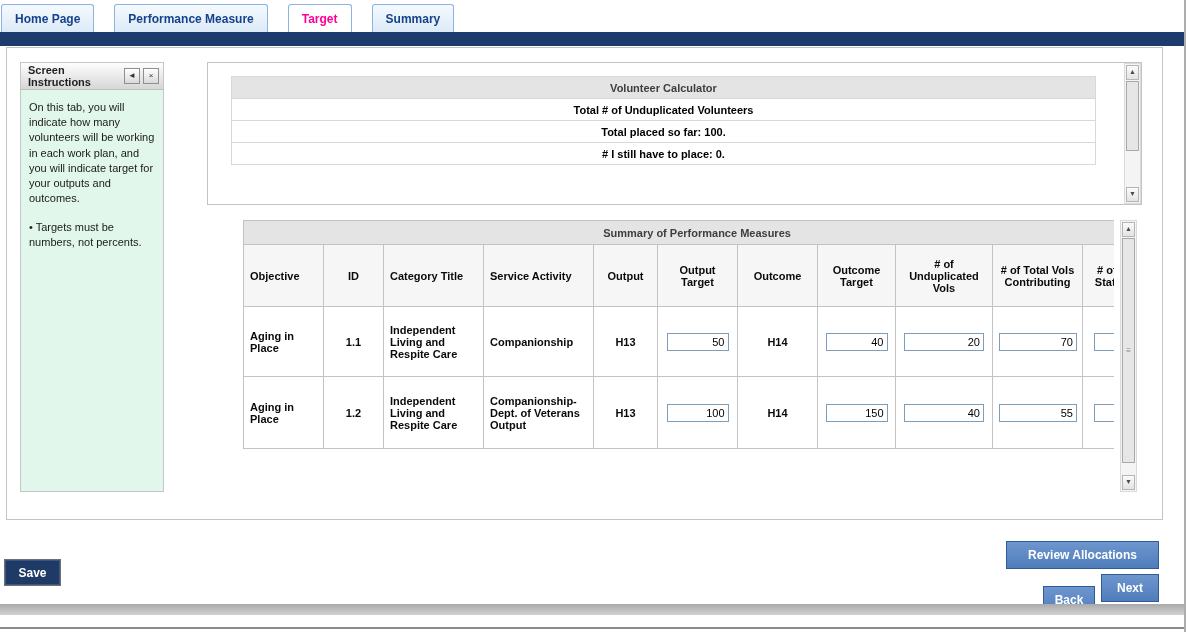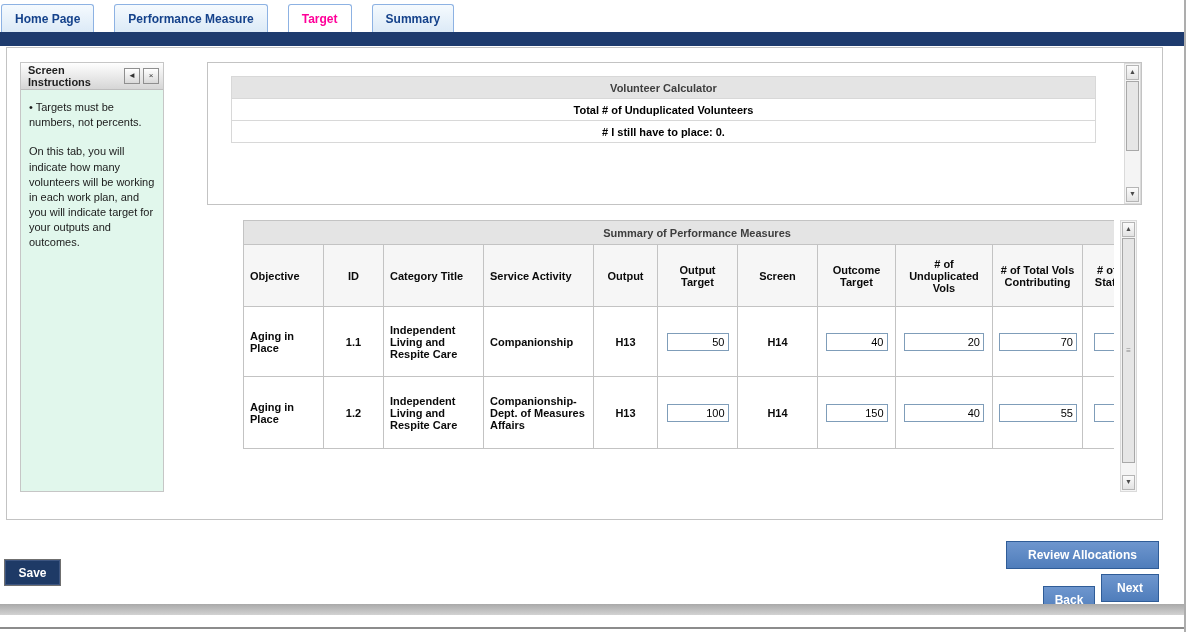--- a/index.html
+++ b/index.html
@@ -109,34 +109,37 @@
 
     <div class="instructions">
       <div class="inst-header">
         <span class="inst-title">Screen Instructions</span>
         <span class="inst-btns">
           <span class="inst-btn">◄</span>
           <span class="inst-btn">×</span>
         </span>
       </div>
       <div class="inst-body">
+        <p>On this tab, you will indicate how many volunteers will be working in each work plan, and you will indicate target for your outputs and outcomes.</p>
         <p>• Targets must be numbers, not percents.</p>
-        <p>On this tab, you will indicate how many volunteers will be working in each work plan, and you will indicate target for your outputs and outcomes.</p>
       </div>
     </div>
 
     <div class="calc-box">
       <div class="calc-content">
         <table class="calc-table">
           <tbody>
               <tr class="title">
                 <td>Volunteer Calculator</td>
               </tr>
           <tr class="bold">
                 <td>Total # of Unduplicated Volunteers</td>
+              </tr>
+          <tr class="bold">
+                <td>Total placed so far: 100.</td>
               </tr>
           <tr class="bold">
                 <td># I still have to place: 0.</td>
               </tr>
         </tbody>
           </table>
       </div>
       <div class="vscroll calc-scroll">
         <div class="sbtn up">▲</div>
         <div class="thumb"></div>
@@ -164,21 +167,21 @@
               <tr>
                 <td class="title-cell" colspan="11">Summary of Performance Measures</td>
               </tr>
           <tr>
             <th class="al">Objective</th>
             <th class="ac">ID</th>
             <th class="al">Category Title</th>
             <th class="al">Service Activity</th>
             <th class="ac">Output</th>
             <th class="ac">Output Target</th>
-            <th class="ac">Screen</th>
+            <th class="ac">Outcome</th>
             <th class="ac">Outcome Target</th>
             <th class="ac"># of Unduplicated Vols</th>
             <th class="ac"># of Total Vols Contributing</th>
             <th class="ac"># of Vol Stations</th>
           </tr>
           <tr class="r1">
             <td class="al">Aging in Place</td>
             <td class="ac">1.1</td>
             <td class="al">Independent Living and Respite Care</td>
             <td class="al">Companionship</td>
@@ -187,21 +190,21 @@
             <td class="ac">H14</td>
             <td class="ac"><input type="text" class="cell-input w62" value="40" style=""></td>
             <td class="ac"><input type="text" class="cell-input w80" value="20" style=""></td>
             <td class="ac"><input type="text" class="cell-input w78" value="70" style=""></td>
             <td class="ac"><input type="text" class="cell-input w46" value="2" style=""></td>
           </tr>
           <tr class="r2">
             <td class="al">Aging in Place</td>
             <td class="ac">1.2</td>
             <td class="al">Independent Living and Respite Care</td>
-            <td class="al">Companionship-Dept. of Measures Affairs</td>
+            <td class="al">Companionship-Dept. of Veterans Output</td>
             <td class="ac">H13</td>
             <td class="ac"><input type="text" class="cell-input w62" value="100" style=""></td>
             <td class="ac">H14</td>
             <td class="ac"><input type="text" class="cell-input w62" value="150" style=""></td>
             <td class="ac"><input type="text" class="cell-input w80" value="40" style=""></td>
             <td class="ac"><input type="text" class="cell-input w78" value="55" style=""></td>
             <td class="ac"><input type="text" class="cell-input w46" value="5" style=""></td>
           </tr>
         </tbody>
           </table>

